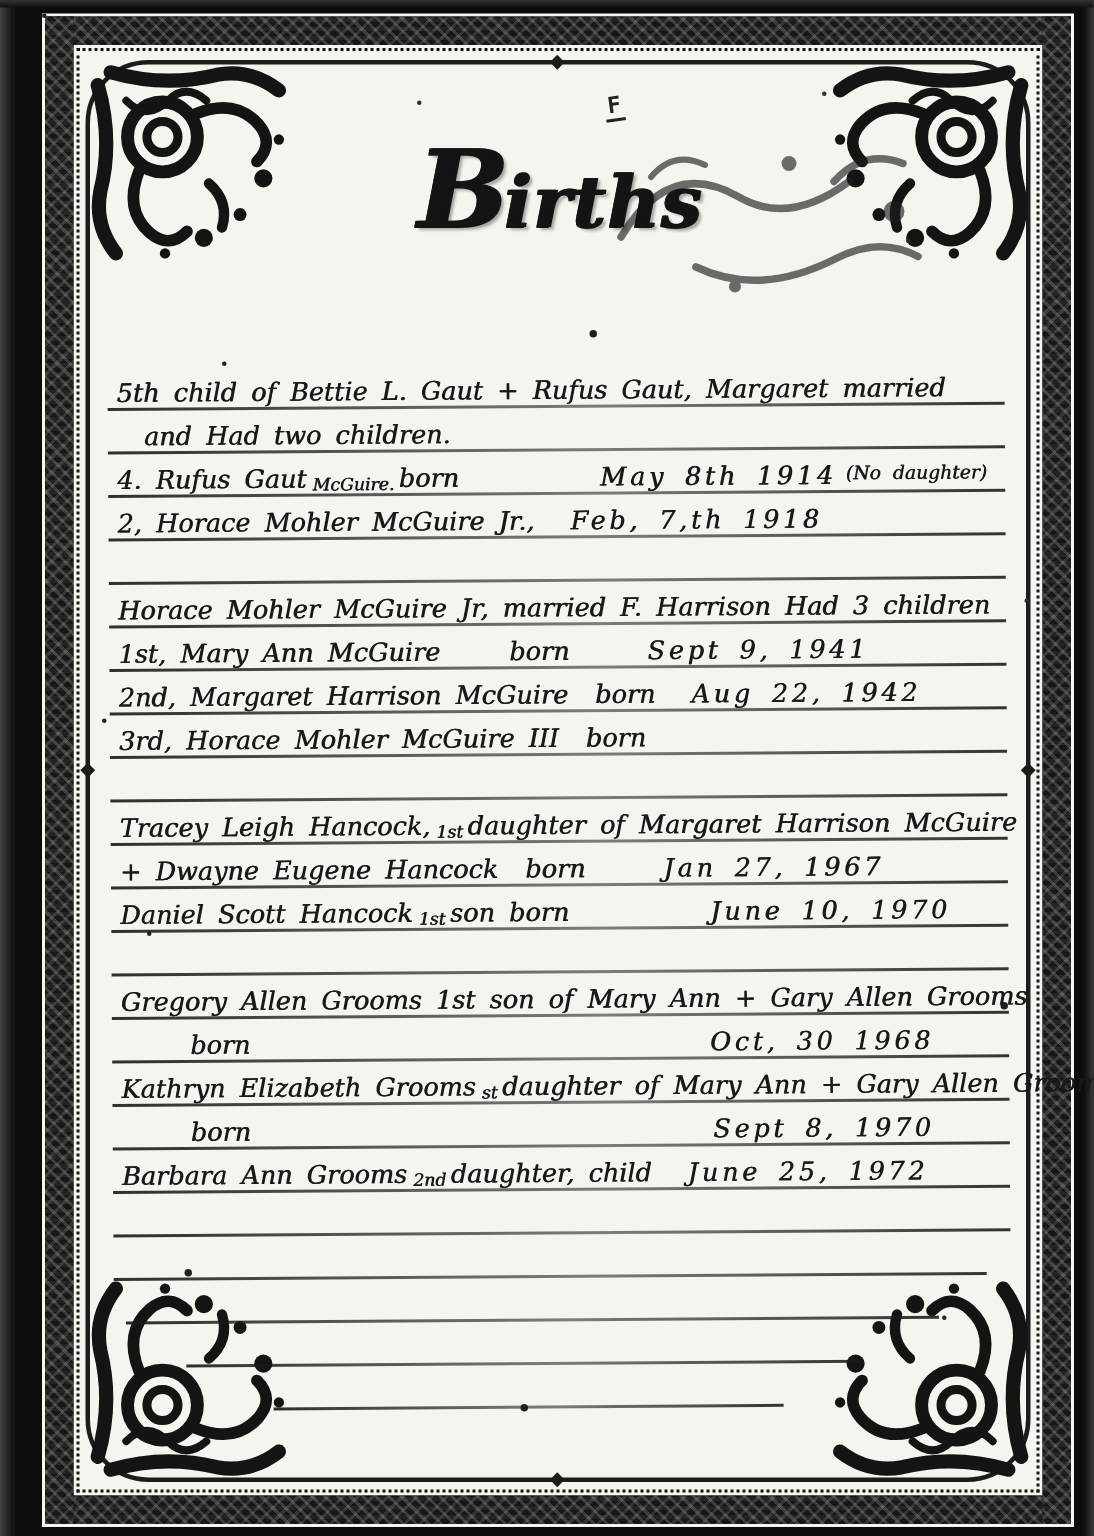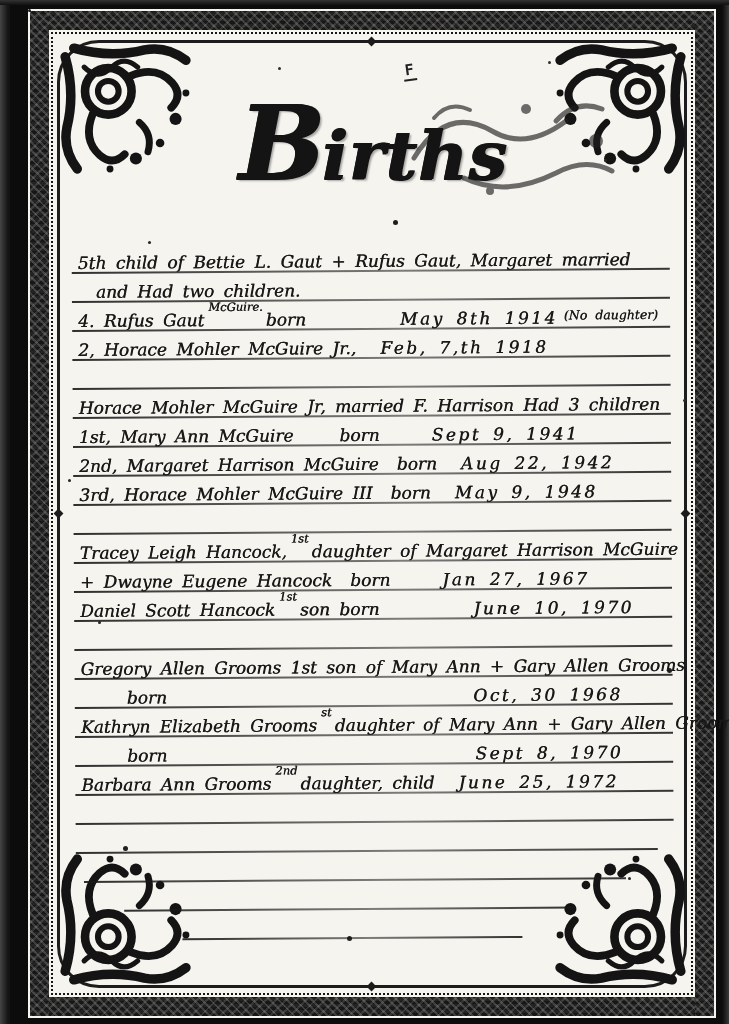--- a/index.html
+++ b/index.html
@@ -35,36 +35,36 @@
   
   .corner{position:absolute;width:138px;height:138px;color:#141414;}
   .c-tl{top:34px;left:32px}
   .c-tr{top:34px;right:30px;transform:scaleX(-1)}
   .c-bl{bottom:33px;left:32px;transform:scaleY(-1)}
   .c-br{bottom:33px;right:30px;transform:scale(-1,-1)}
   
   .content{position:absolute;left:46px;right:44px;top:40px;bottom:34px;}
   .title-block{position:relative;height:196px;}
   .page-title{position:relative;z-index:2;text-align:center;margin:0;padding-top:34px;
-              font-style:italic;font-weight:bold;font-size:68px;letter-spacing:1px;color:#141414;
+              font-style:italic;font-weight:bold;font-size:48px;letter-spacing:1px;color:#141414;
               text-shadow:1.5px 0 #141414, 0 1px #141414, 3px 2px 2px rgba(20,20,20,.35);}
   .page-title::first-letter{font-size:1.5em;letter-spacing:-3px;}
   .title-flourish{position:absolute;z-index:1;top:34px;left:330px;width:230px;height:130px;opacity:.8;}
   .top-mark{position:absolute;top:12px;left:55%;z-index:3;font-family:"DejaVu Sans Mono",monospace;
             font-size:15px;font-weight:bold;color:#222;border-bottom:2px solid #222;
             transform:rotate(-8deg);padding:0 2px;}
   
   .lines{transform:rotate(-0.4deg);transform-origin:0 50%;}
   .line{height:28px;display:flex;align-items:flex-end;padding:0 4px 1px 6px;
         font-style:italic;font-size:17px;color:#191919;word-spacing:4px;white-space:pre;
         text-shadow:.4px 0 0 #191919;
         background:linear-gradient(90deg, rgba(25,25,25,.9), rgba(25,25,25,.55) 55%, rgba(25,25,25,.88))
                    bottom/100% 2px no-repeat;}
   .seg-t{display:inline-block}
-  .seg-sup{display:inline-block;align-self:flex-start;font-size:11.5px;margin:0 3px 0 4px;
+  .seg-sup{display:inline-block;align-self:flex-start;font-size:11.5px;margin:16px 3px 0 4px;
            transform:translateY(-2px);}
   .seg-dt{display:inline-block;letter-spacing:2.5px;margin-left:6px;}
   .seg-small{display:inline-block;font-size:12.5px;transform:translateY(-5px);margin-left:6px;}
   .seg-g1{display:inline-block;width:18px}
   .seg-g2{display:inline-block;width:46px}
   .seg-g3{display:inline-block;width:88px}
   .seg-fill{flex:1}
   .b1{margin-right:16px}
   .b2{margin-left:8px;margin-right:48px}
   .b3{margin-left:48px;margin-right:100px}
@@ -151,21 +151,21 @@
       </div>
       <div class="lines">
           <div class="line"><span class="seg-t">5th child of Bettie L. Gaut + Rufus Gaut, Margaret married</span></div>
           <div class="line"><span class="seg-g1"></span><span class="seg-t">and Had two children.</span></div>
           <div class="line"><span class="seg-t">4. Rufus Gaut</span><span class="seg-sup">McGuire.</span><span class="seg-t">born</span><span class="seg-g3"></span><span class="seg-dt">May 8th 1914</span><span class="seg-small">(No daughter)</span></div>
           <div class="line"><span class="seg-t">2, Horace Mohler McGuire Jr.,</span><span class="seg-g1"></span><span class="seg-dt">Feb, 7,th 1918</span></div>
           <div class="line"></div>
           <div class="line"><span class="seg-t">Horace Mohler McGuire Jr, married F. Harrison Had 3 children</span></div>
           <div class="line"><span class="seg-t">1st, Mary Ann McGuire</span><span class="seg-g2"></span><span class="seg-t">born</span><span class="seg-g2"></span><span class="seg-dt">Sept 9, 1941</span></div>
           <div class="line"><span class="seg-t">2nd, Margaret Harrison McGuire</span><span class="seg-g1"></span><span class="seg-t">born</span><span class="seg-g1"></span><span class="seg-dt">Aug 22, 1942</span></div>
-          <div class="line"><span class="seg-t">3rd, Horace Mohler McGuire III</span><span class="seg-g1"></span><span class="seg-t">born</span><span class="seg-g1"></span><span class="seg-dt">May 9, 1948</span></div>
+          <div class="line"><span class="seg-t">3rd, Horace Mohler McGuire III</span><span class="seg-g1"></span><span class="seg-t">born</span><span class="seg-g1"></span></div>
           <div class="line"></div>
           <div class="line"><span class="seg-t">Tracey Leigh Hancock,</span><span class="seg-sup">1st</span><span class="seg-t">daughter of Margaret Harrison McGuire</span></div>
           <div class="line"><span class="seg-t">+ Dwayne Eugene Hancock</span><span class="seg-g1"></span><span class="seg-t">born</span><span class="seg-g2"></span><span class="seg-dt">Jan 27, 1967</span></div>
           <div class="line"><span class="seg-t">Daniel Scott Hancock</span><span class="seg-sup">1st</span><span class="seg-t">son born</span><span class="seg-g3"></span><span class="seg-dt">June 10, 1970</span></div>
           <div class="line"></div>
           <div class="line"><span class="seg-t">Gregory Allen Grooms 1st son of Mary Ann + Gary Allen Grooms</span></div>
           <div class="line"><span class="seg-g2"></span><span class="seg-t">born</span><span class="seg-fill"></span><span class="seg-dt">Oct, 30 1968</span><span class="seg-g2"></span></div>
           <div class="line"><span class="seg-t">Kathryn Elizabeth Grooms</span><span class="seg-sup">st</span><span class="seg-t">daughter of Mary Ann + Gary Allen Grooms</span></div>
           <div class="line"><span class="seg-g2"></span><span class="seg-t">born</span><span class="seg-fill"></span><span class="seg-dt">Sept 8, 1970</span><span class="seg-g2"></span></div>
           <div class="line"><span class="seg-t">Barbara Ann Grooms</span><span class="seg-sup">2nd</span><span class="seg-t">daughter, child</span><span class="seg-g1"></span><span class="seg-dt">June 25, 1972</span></div>

